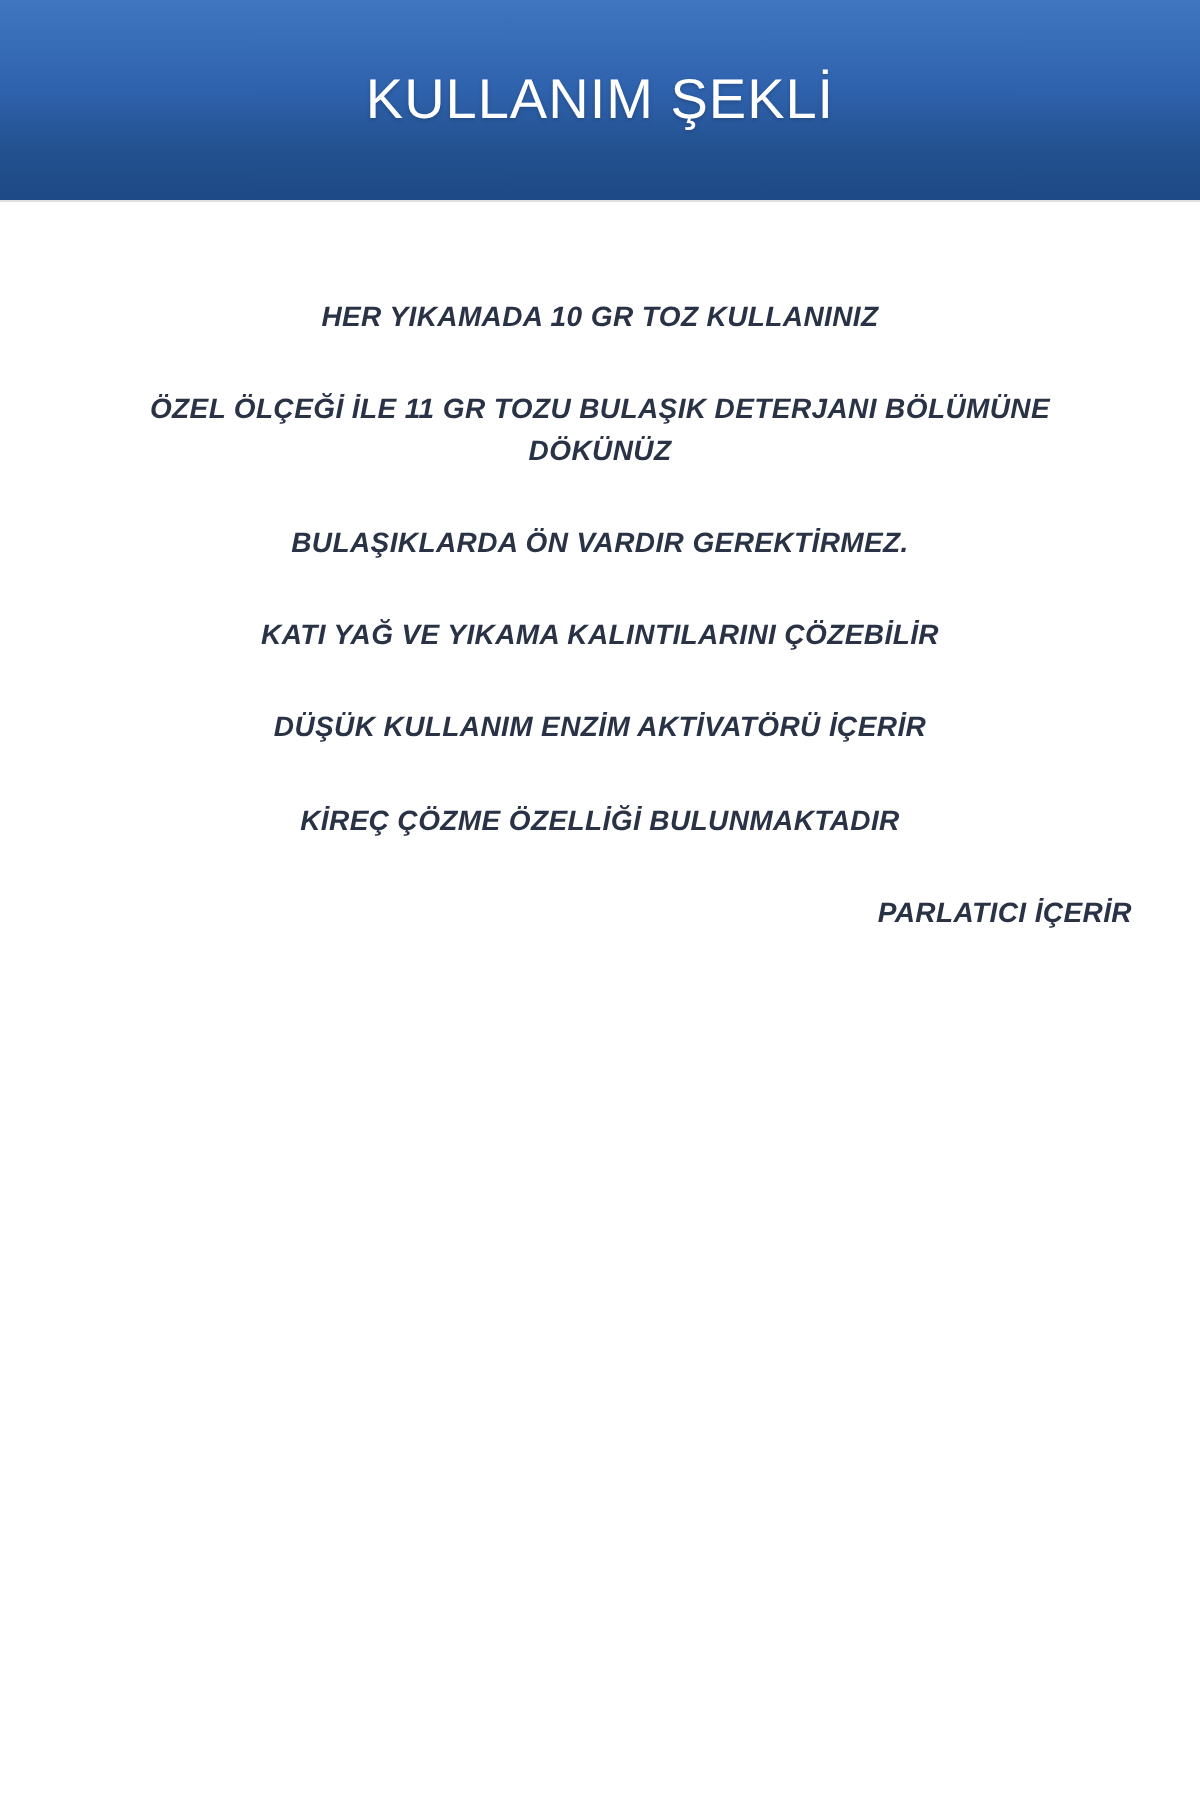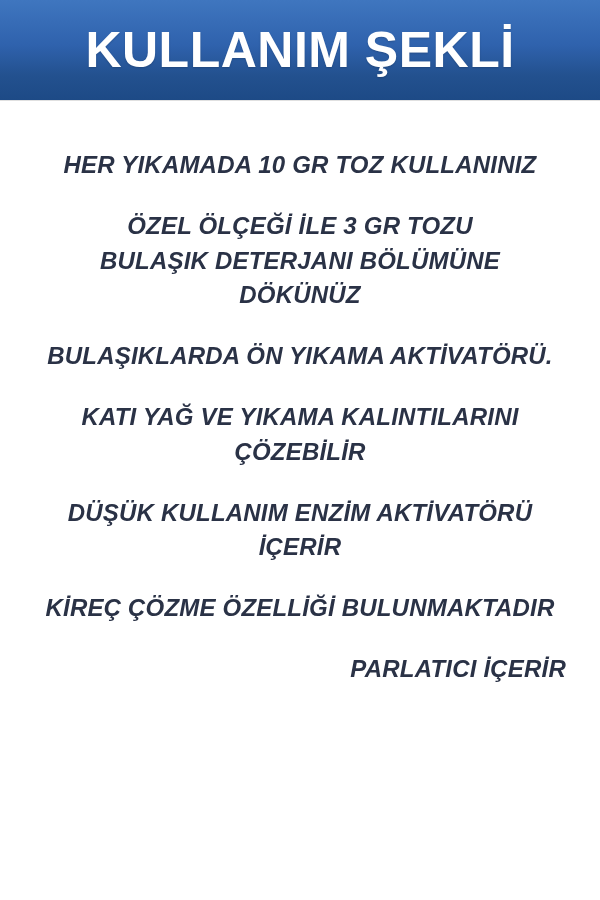--- a/index.html
+++ b/index.html
@@ -28,42 +28,42 @@
     width: 100%;
     height: 100px;
     background: linear-gradient(180deg, #3f76bf 0%, #2f62ad 45%, #23518f 75%, #1d4a86 100%);
     display: flex;
     align-items: center;
     justify-content: center;
     box-shadow: 0 1px 0 rgba(0,0,0,0.12);
   }
   .header-title {
     color: #ffffff;
-    font-size: 50px;
-    font-weight: bold;
+    font-size: 28px;
+    font-weight: normal;
     letter-spacing: 0.5px;
     text-align: center;
     line-height: 1.05;
     margin: 0;
     padding: 0 20px;
     text-shadow: 0 1px 2px rgba(0,0,0,0.18);
     font-family: "Liberation Sans", sans-serif;
   }
 
   
   .content {
     padding: 48px 34px 0 34px;
     box-sizing: border-box;
   }
 
   .usage-item {
     color: #2a3246;
     font-style: italic;
     font-weight: bold;
-    font-size: 24px;
+    font-size: 14px;
     line-height: 1.45;
     text-align: center;
     margin: 0 0 26px 0;
     letter-spacing: 0.2px;
     font-family: "Liberation Sans", sans-serif;
   }
   .usage-item:last-child {
     margin-bottom: 0;
     text-align: right;
   }
@@ -79,21 +79,21 @@
 <body>
 
 <div class="page">
 
   <div class="header">
     <h1 class="header-title">KULLANIM ŞEKLİ</h1>
   </div>
 
   <div class="content">
     <p class="usage-item">HER YIKAMADA 10 GR TOZ KULLANINIZ</p>
-    <p class="usage-item wrap-narrow">ÖZEL ÖLÇEĞİ İLE 3 GR TOZU BULAŞIK DETERJANI BÖLÜMÜNE DÖKÜNÜZ</p>
-    <p class="usage-item">BULAŞIKLARDA ÖN YIKAMA AKTİVATÖRÜ.</p>
+    <p class="usage-item wrap-narrow">ÖZEL ÖLÇEĞİ İLE 11 GR TOZU BULAŞIK DETERJANI BÖLÜMÜNE DÖKÜNÜZ</p>
+    <p class="usage-item">BULAŞIKLARDA ÖN VARDIR GEREKTİRMEZ.</p>
     <p class="usage-item wrap-narrow">KATI YAĞ VE YIKAMA KALINTILARINI ÇÖZEBİLİR</p>
     <p class="usage-item">DÜŞÜK KULLANIM ENZİM AKTİVATÖRÜ İÇERİR</p>
     <p class="usage-item">KİREÇ ÇÖZME ÖZELLİĞİ BULUNMAKTADIR</p>
     <p class="usage-item">PARLATICI İÇERİR</p>
   </div>
 
 </div>
 
 </body></html>

